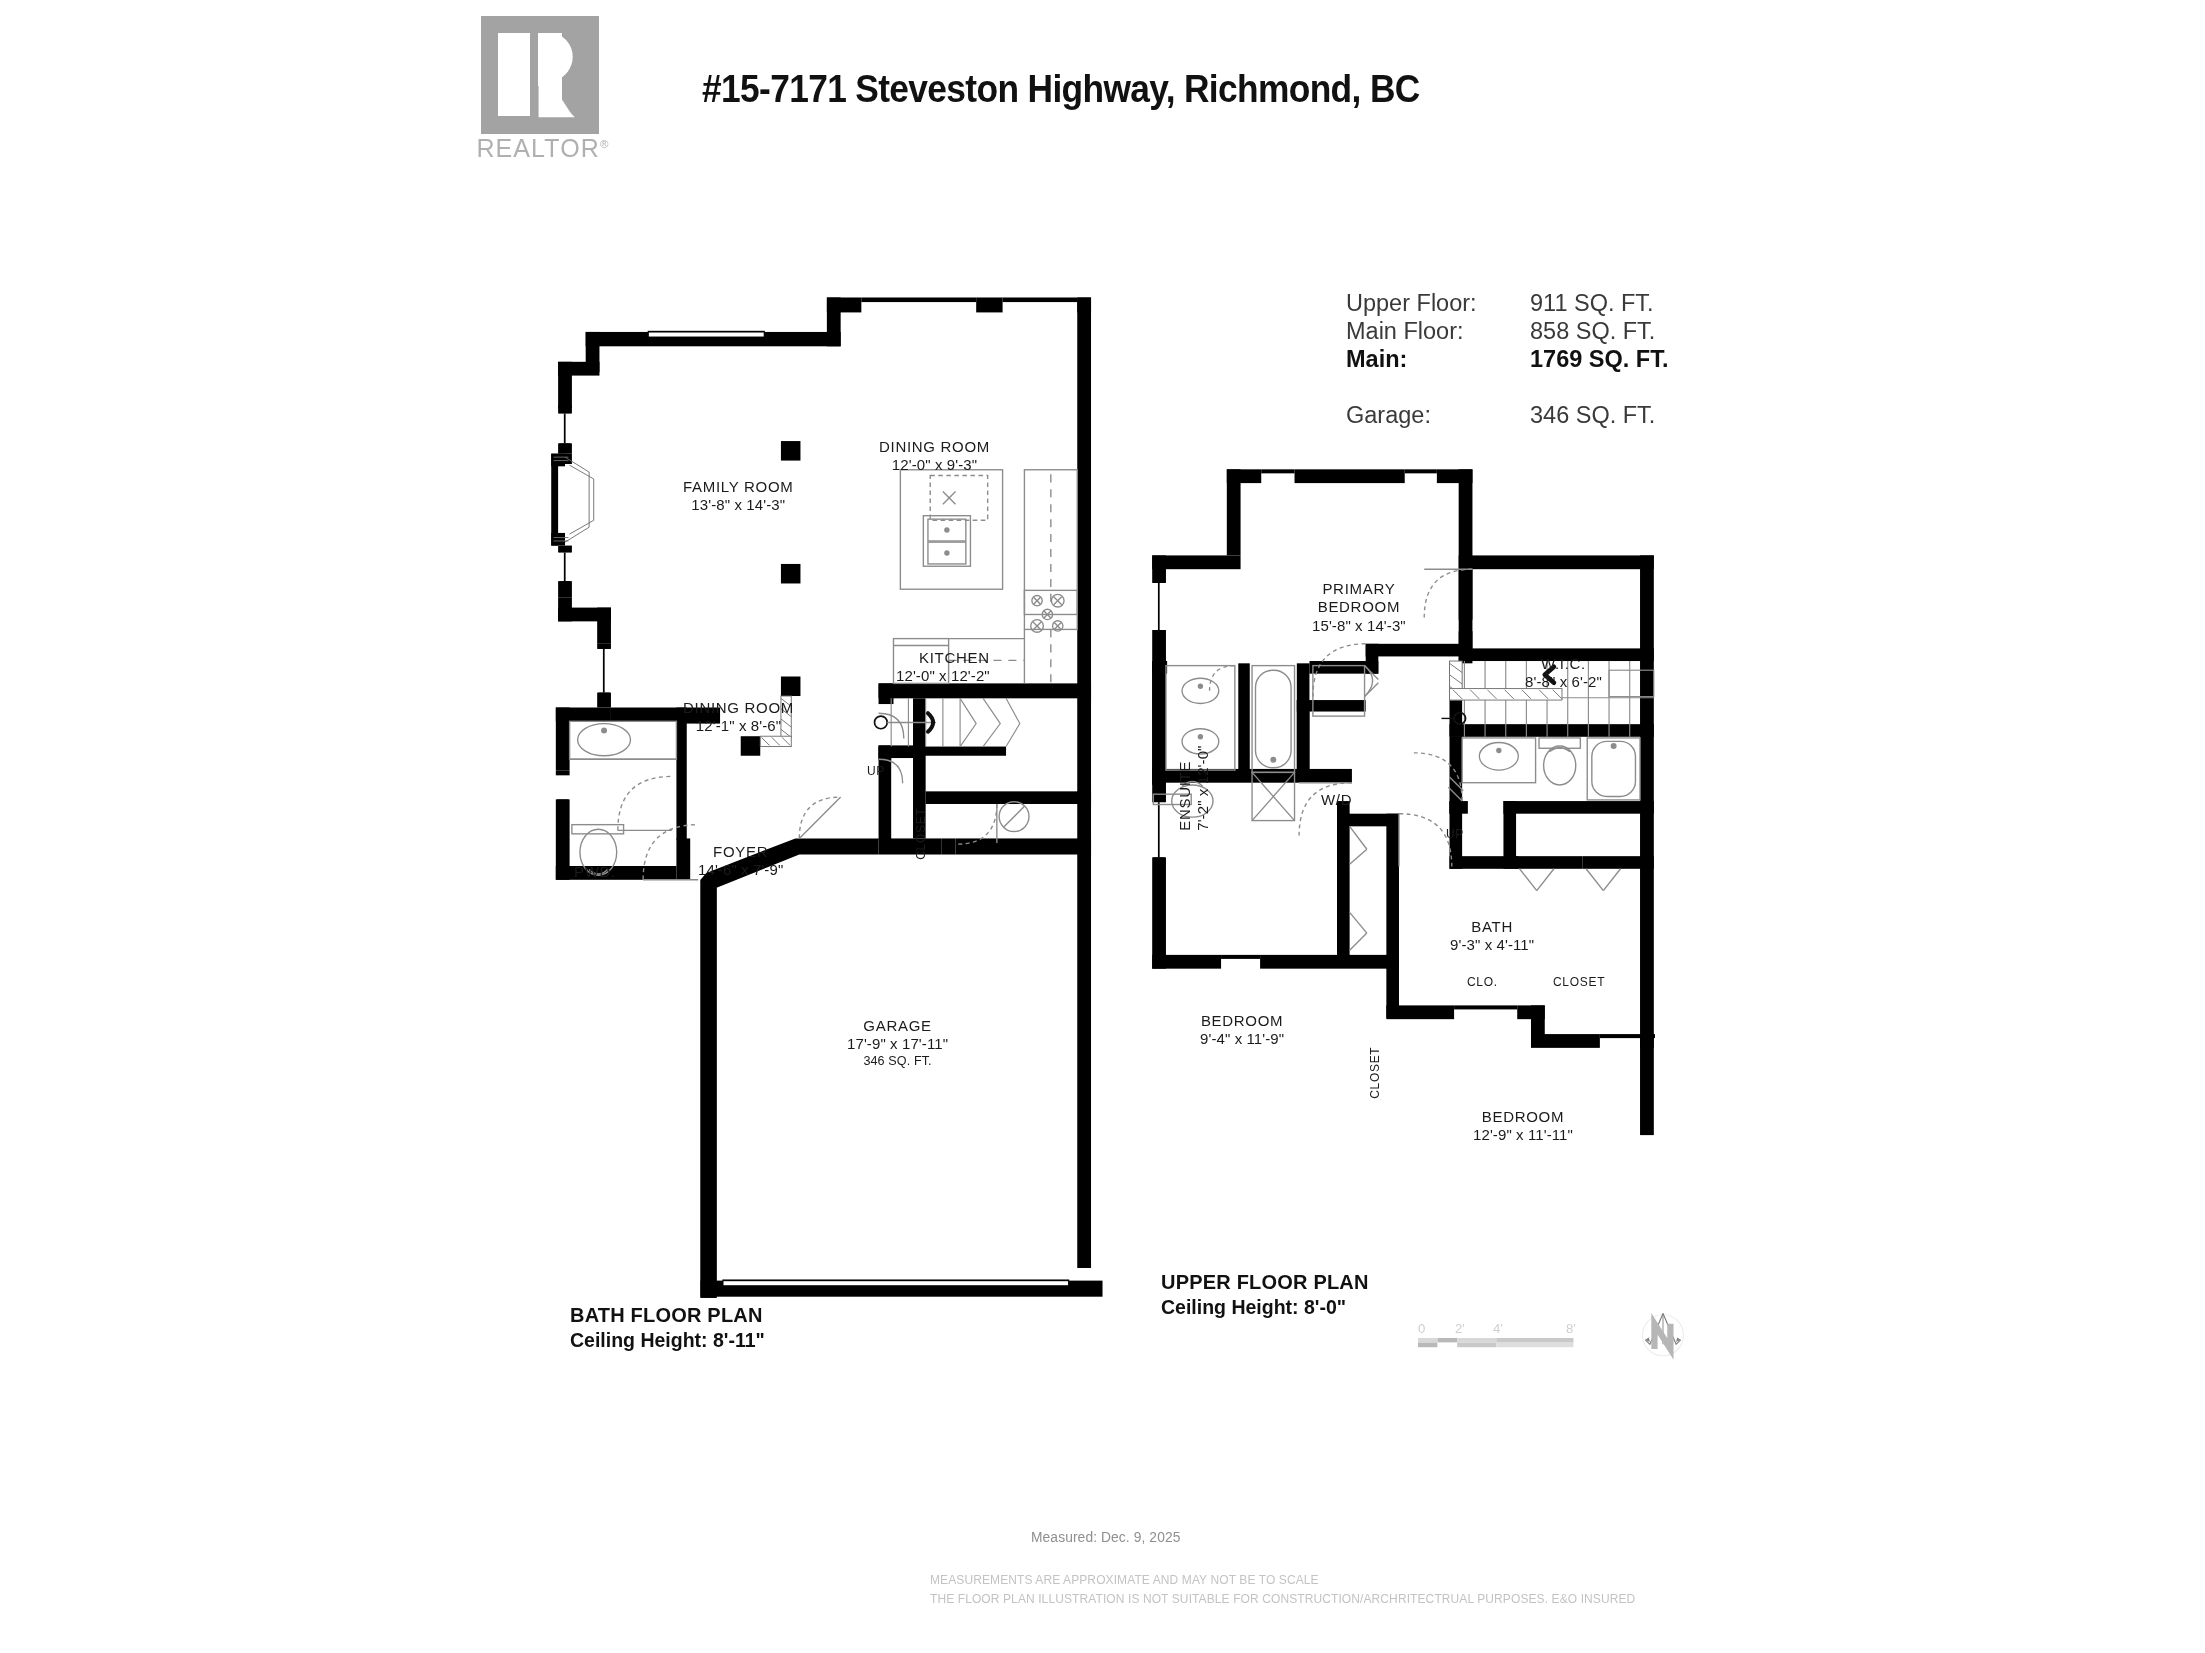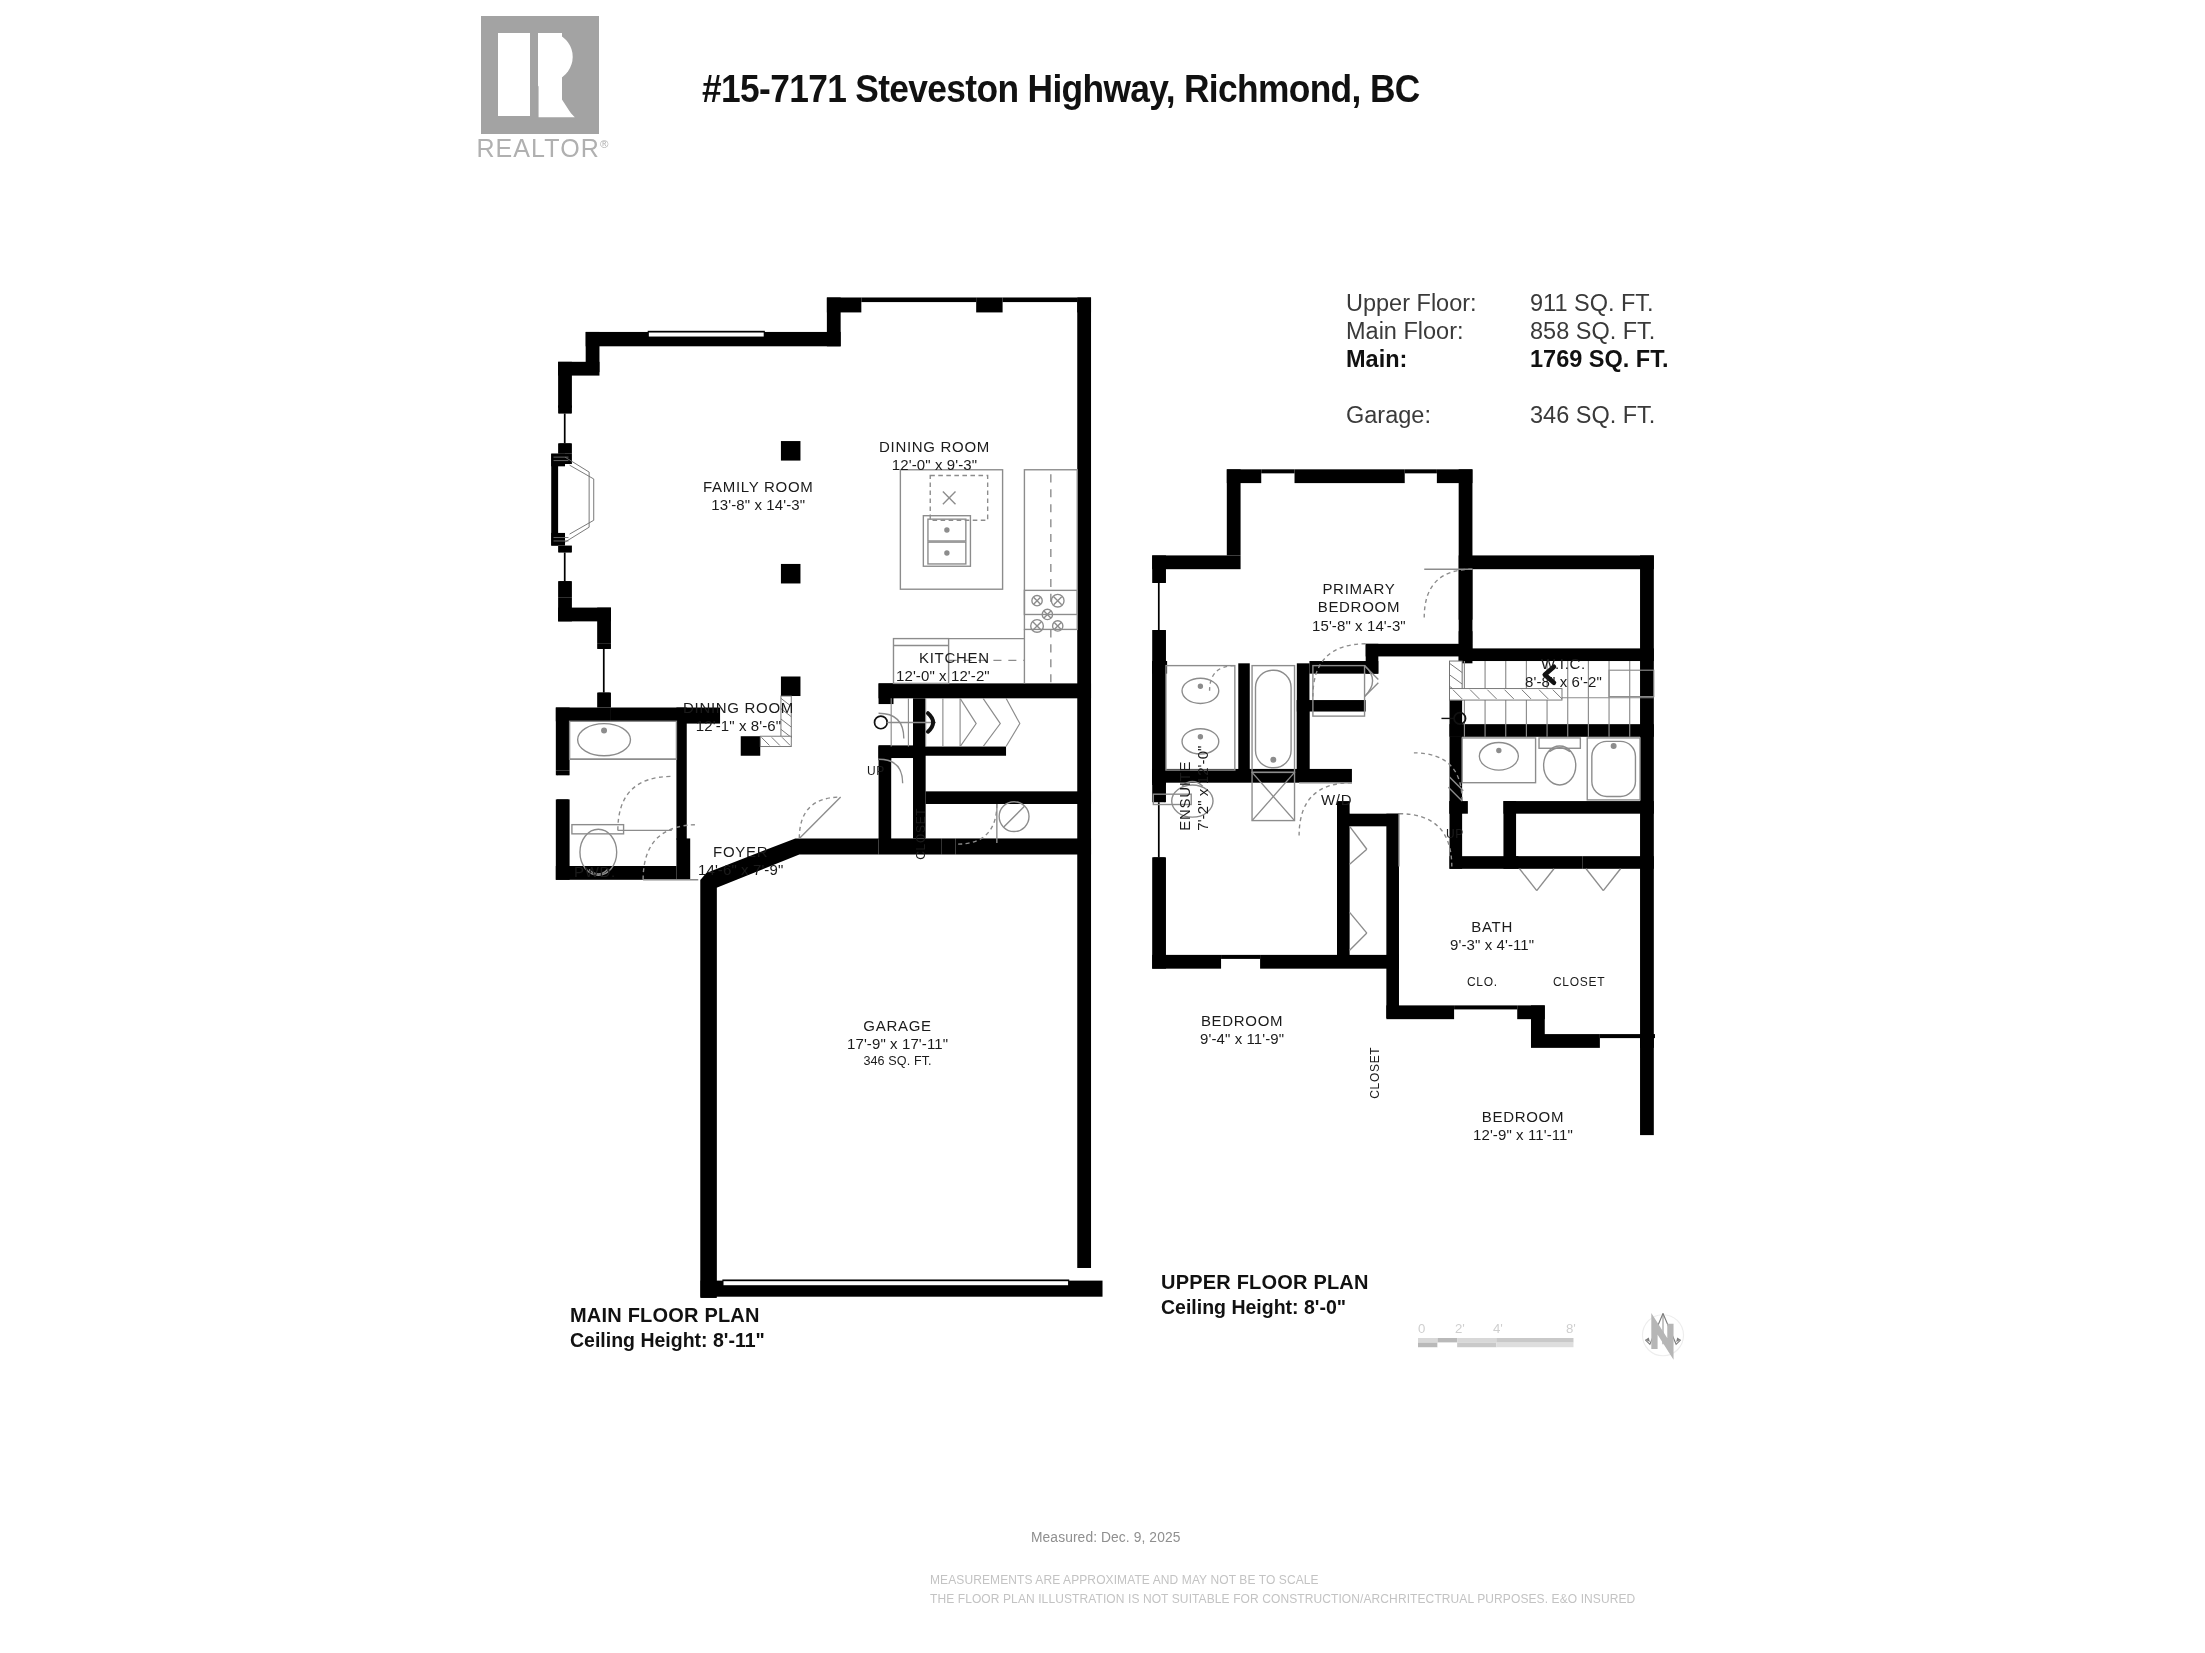--- a/index.html
+++ b/index.html
@@ -318,21 +318,21 @@
     <line x1="615" y1="758" x2="700" y2="758" stroke="#8c8c8c" stroke-width="2.4"></line>
     <path d="M686 742 q18 16 0 32" fill="none" stroke="#111" stroke-width="7" stroke-linecap="round"></path>
   </g>
 </svg>
 </div>
 
 <div class="rlabel abs" style="left:879px;top:438px;">
   <span class="n">DINING ROOM</span>
   <span class="d">12'-0" x 9'-3"</span>
 </div>
-<div class="rlabel abs" style="left:683px;top:478px;margin-left:20px;">
+<div class="rlabel abs" style="left:683px;top:478px;">
   <span class="n">FAMILY ROOM</span>
   <span class="d">13'-8" x 14'-3"</span>
 </div>
 <div class="rlabel abs" style="left:896px;top:649px;text-align:right;">
   <span class="n">KITCHEN</span>
   <span class="d">12'-0" x 12'-2"</span>
 </div>
 <div class="rlabel abs" style="left:683px;top:699px;">
   <span class="n">DINING ROOM</span>
   <span class="d">12'-1"  x 8'-6"</span>
@@ -576,21 +576,21 @@
 </div>
 <div class="rlabel abs" style="left:1473px;top:1108px;">
   <span class="n">BEDROOM</span>
   <span class="d">12'-9" x 11'-11"</span>
 </div>
 <div class="rlabel small abs" style="left:1446px;top:827px;">
   <span class="n">UP</span>
 </div>
 
 <div class="plan-title abs" style="left:570px;top:1302px;">
-  <span>MAIN FLOOR PLAN</span>
+  <span>BATH FLOOR PLAN</span>
   <span class="ch">Ceiling Height: 8'-11"</span>
 </div>
 <div class="plan-title abs" style="left:1161px;top:1269px;">
   <span>UPPER FLOOR PLAN</span>
   <span class="ch">Ceiling Height: 8'-0"</span>
 </div>
 
 <div class="abs" id="scalebar">
   <div class="ticks">
     <span style="left:0px;">0</span>

